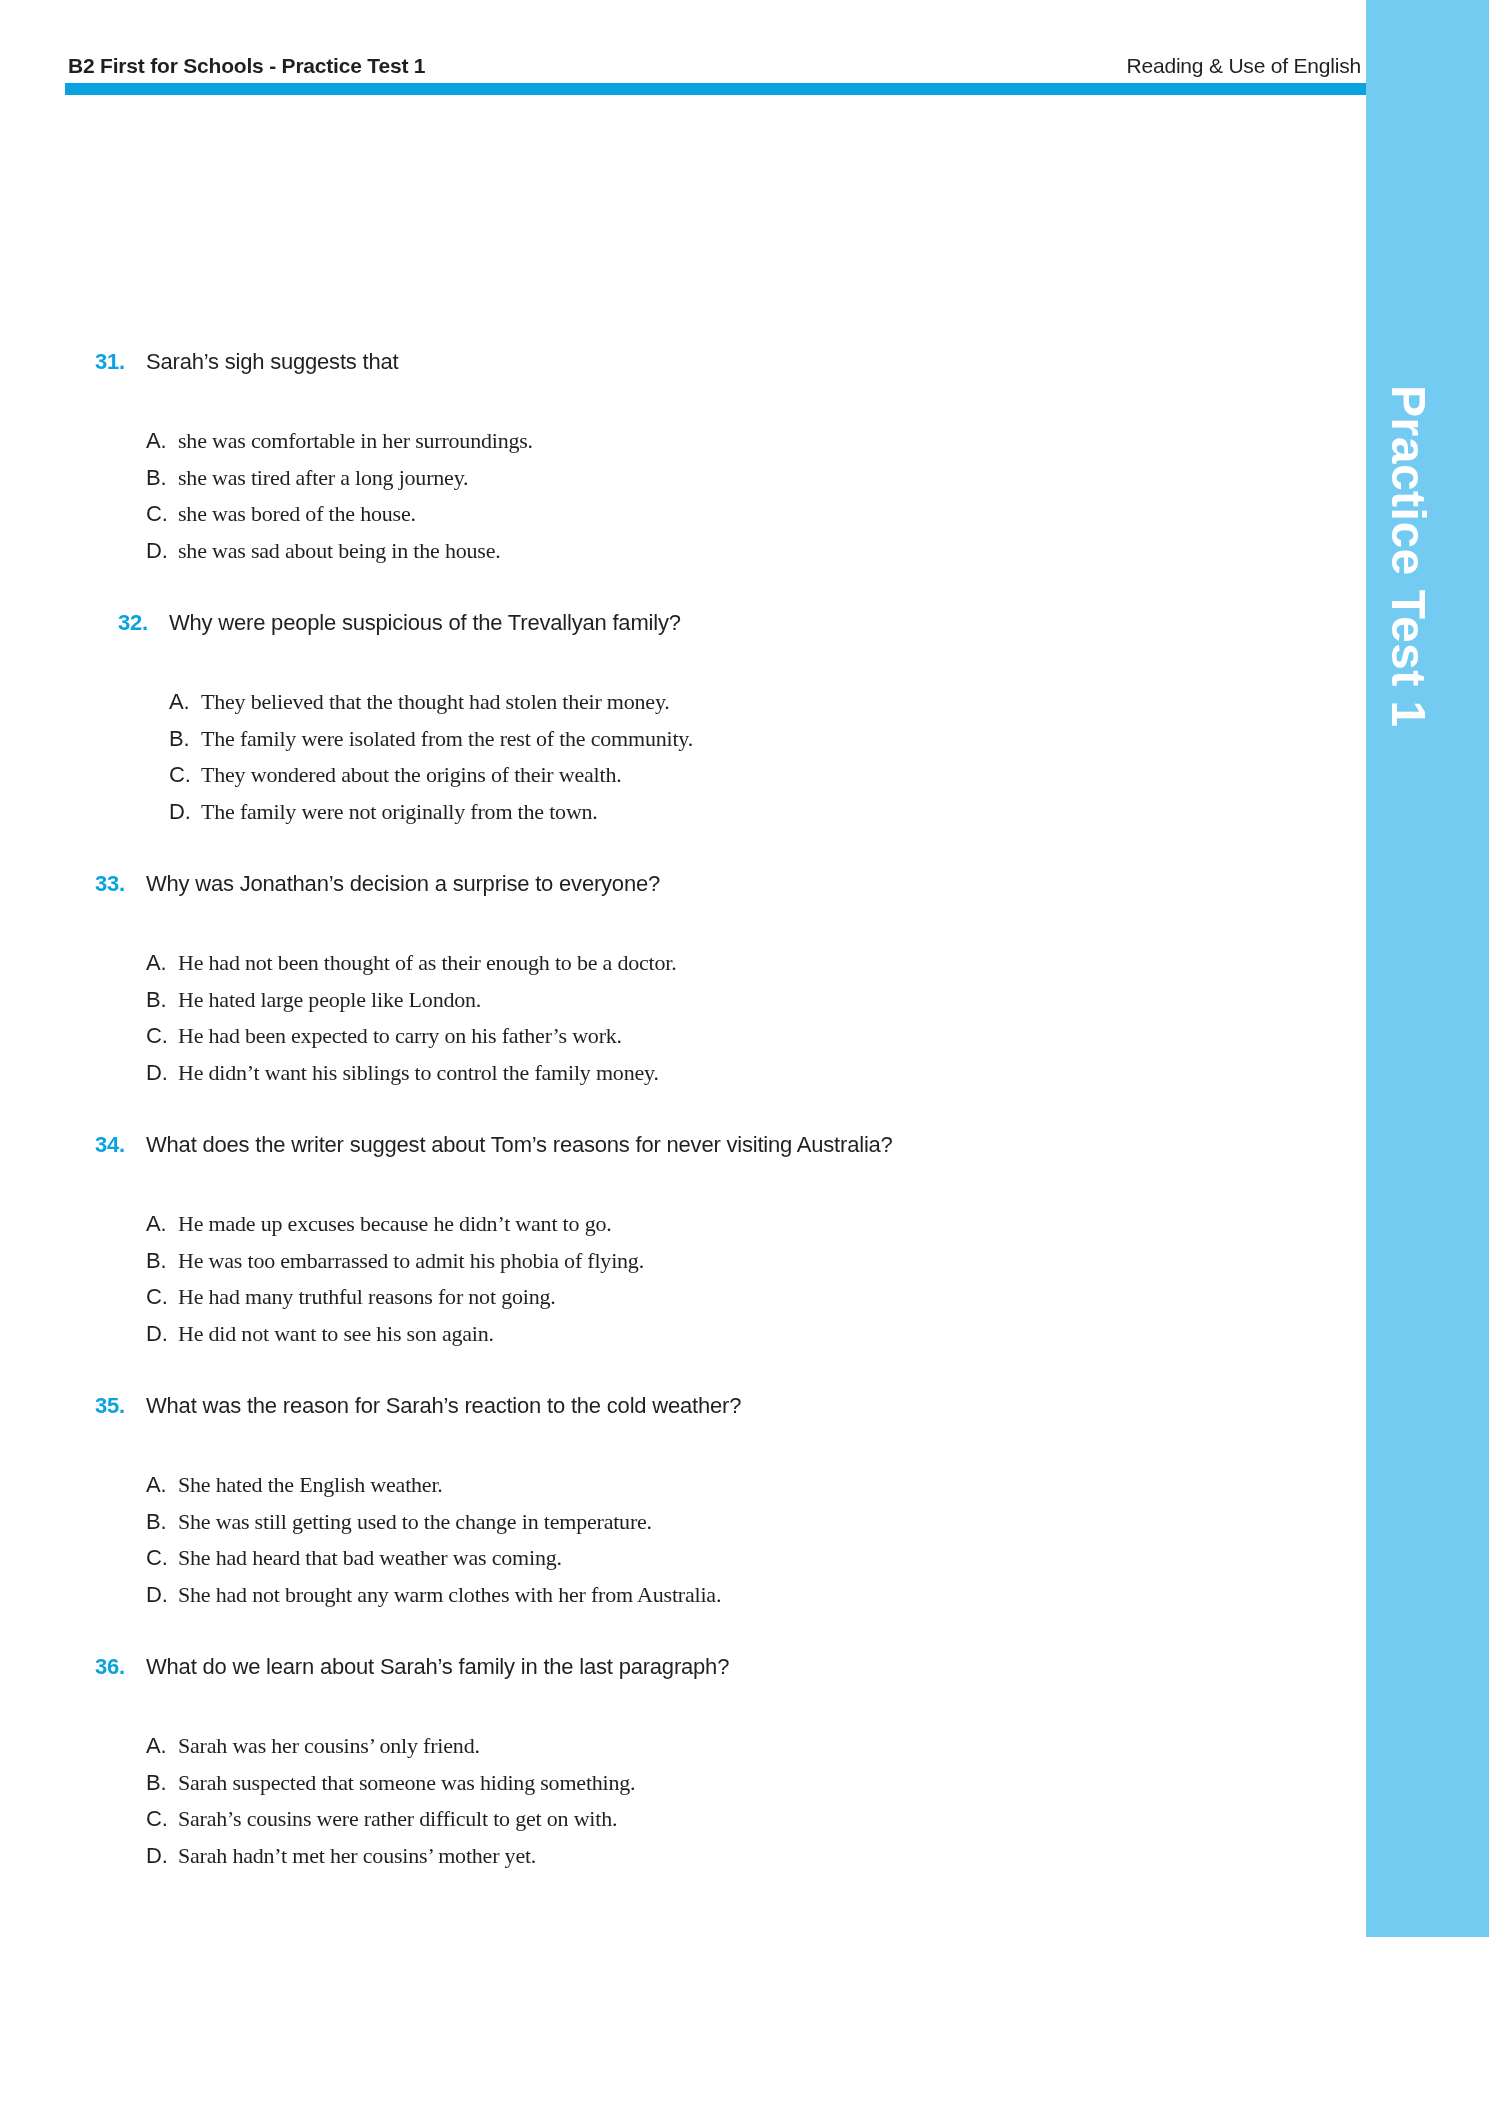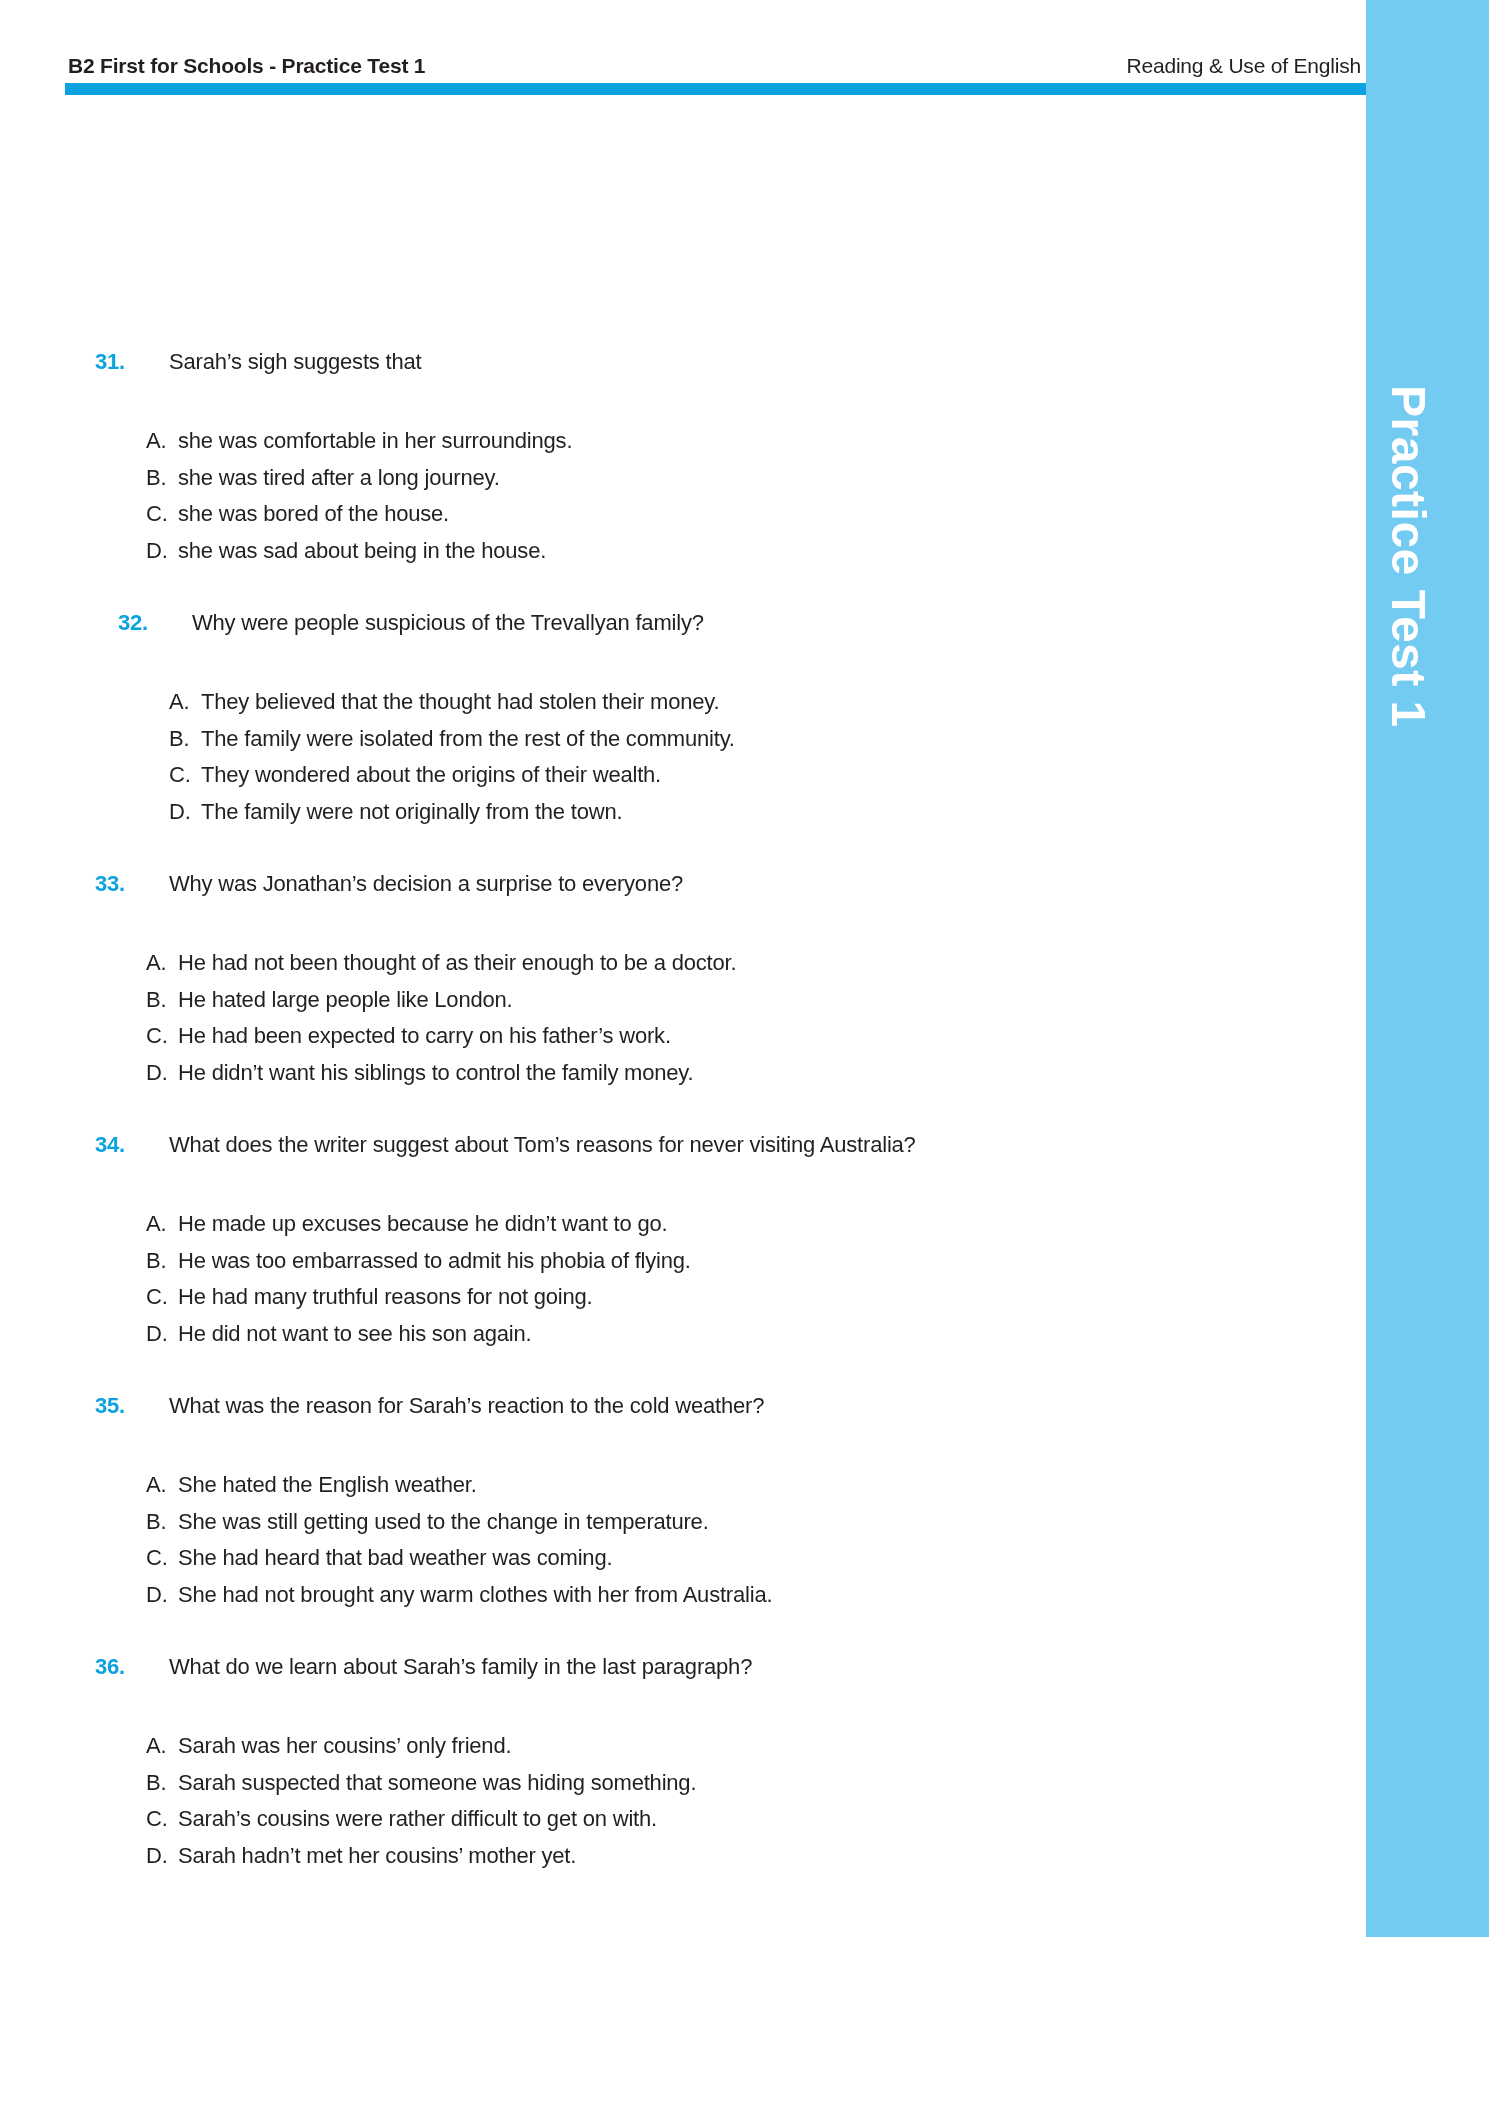--- a/index.html
+++ b/index.html
@@ -61,30 +61,30 @@
     position:absolute;left:1343px;top:2057px;
     width:146px;height:12px;
     background:var(--footer-bar);
   }
   
   .question{
     position:absolute;left:95px;right:150px;
     font-size:22px;
     letter-spacing:-0.2px;
   }
-  .q-line{display:flex;line-height:30px;gap:23px;}
+  .q-line{display:flex;line-height:30px;}
   .qnum{
     flex:0 0 51px;
     font-weight:bold;color:var(--accent);
   }
   .qtext{color:var(--text);}
   .options{margin-left:51px;margin-top:46px;}
   .option{display:flex;line-height:36.5px;}
   .opt-letter{flex:0 0 32px;}
-  .opt-text{flex:1;}
+  .opt-text{flex:1;font-family:Liberation Serif, serif;}
   .q31{top:347px;} .q32{top:608px;margin-left:23px;} .q33{top:869px;}
   .q34{top:1130px;} .q35{top:1391px;} .q36{top:1652px;}
 </style>
 </head>
 <body>
 
 <div class="page">
 
   <div class="header-left">B2 First for Schools - Practice Test 1</div>
   <div class="header-right">Reading &amp; Use of English</div>

